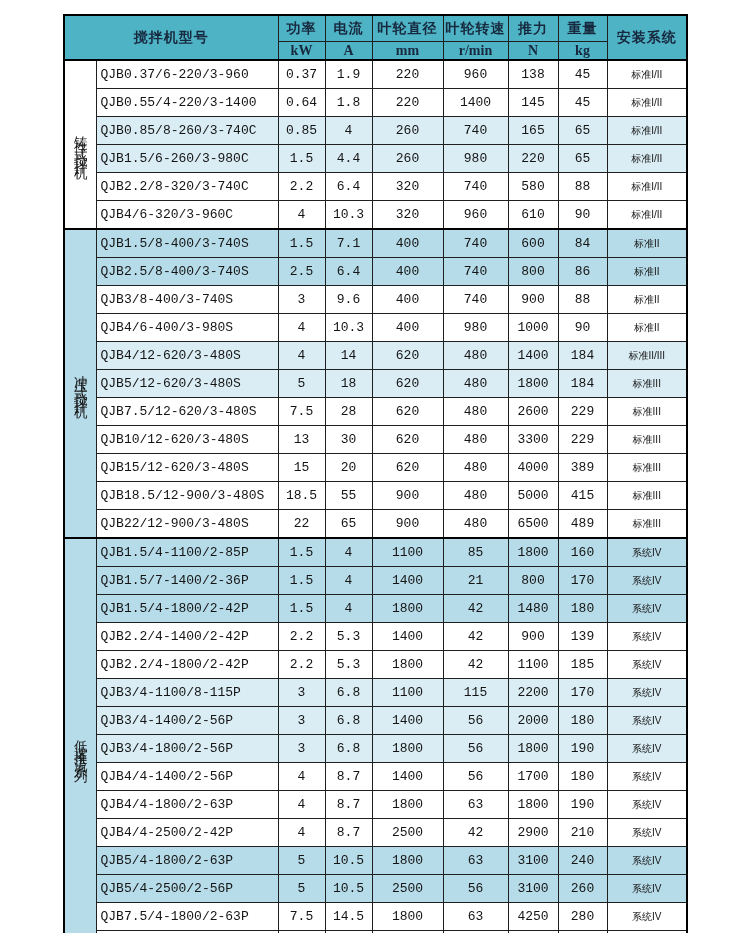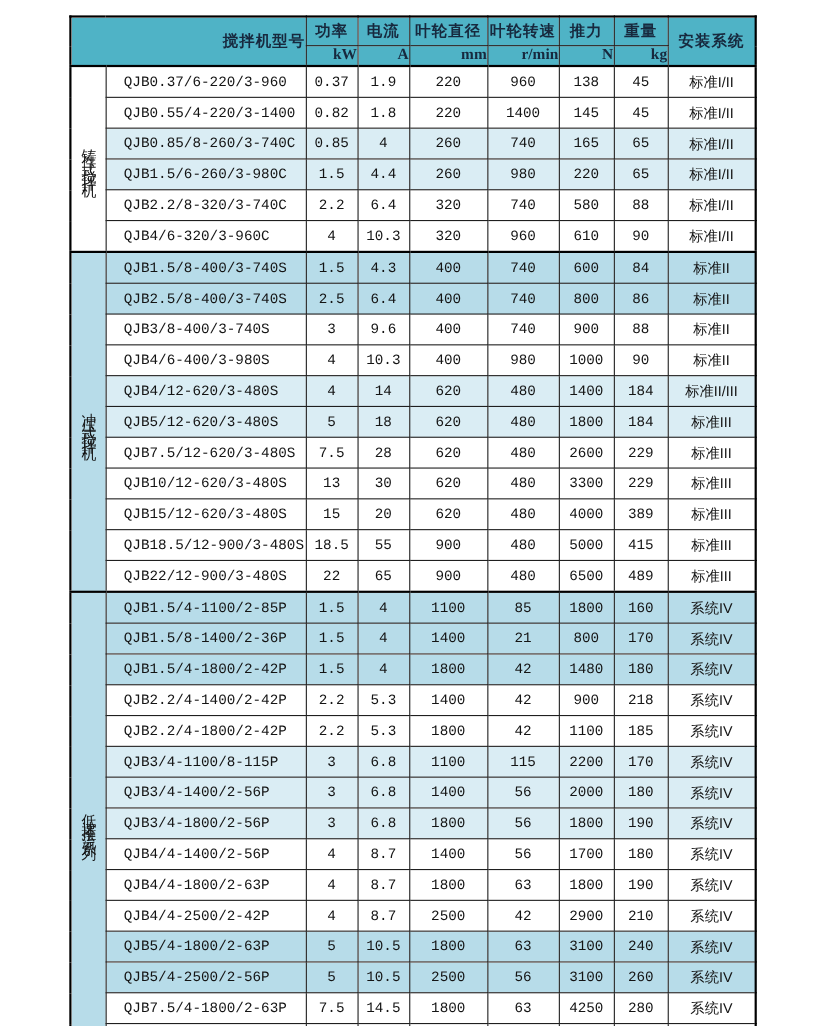--- a/index.html
+++ b/index.html
@@ -31,33 +31,32 @@
     color:var(--header-text);
     font-weight:bold;
     font-size:14px;
   }
   thead tr.h-top th{height:25px;letter-spacing:1px;}
   thead tr.h-units th{
     height:17px;
     font-family:"Liberation Serif",serif;
     font-size:14px;
     letter-spacing:0;
-    text-align:right;
-  }
-  thead th.model-head{letter-spacing:4px;text-align:right;}
+  }
+  thead th.model-head{letter-spacing:4px;}
   tbody td{
     height:27px;
     font-family:"Liberation Mono","DejaVu Sans Mono",monospace;
     font-size:13px;
     text-align:center;
   }
-  tbody td.col-model{text-align:left;padding-left:16px;}
+  tbody td.col-model{text-align:left;padding-left:4px;}
   tbody td.col-install{
     font-family:"Liberation Sans",sans-serif;
-    font-size:13px;
+    font-size:10px;
   }
   tbody tr.row-light td{background:var(--row-light);}
   tbody tr.row-deep td{background:var(--row-deep);}
   tbody tr.group-start td{border-top:2px solid var(--thick);}
   thead{border-bottom:2px solid var(--thick);}
   td.vlabel{
     background:#ffffff;
     text-align:center;vertical-align:middle;
   }
   td.vlabel .vtext{
@@ -113,21 +112,21 @@
           <td class="col-power">0.37</td>
           <td class="col-current">1.9</td>
           <td class="col-diameter">220</td>
           <td class="col-speed">960</td>
           <td class="col-thrust">138</td>
           <td class="col-weight">45</td>
           <td class="col-install">标准I/II</td>
         </tr>
         <tr class="row-w">
           <td class="col-model">QJB0.55/4-220/3-1400</td>
-          <td class="col-power">0.82</td>
+          <td class="col-power">0.64</td>
           <td class="col-current">1.8</td>
           <td class="col-diameter">220</td>
           <td class="col-speed">1400</td>
           <td class="col-thrust">145</td>
           <td class="col-weight">45</td>
           <td class="col-install">标准I/II</td>
         </tr>
         <tr class="row-light">
           <td class="col-model">QJB0.85/8-260/3-740C</td>
           <td class="col-power">0.85</td>
@@ -165,21 +164,21 @@
           <td class="col-diameter">320</td>
           <td class="col-speed">960</td>
           <td class="col-thrust">610</td>
           <td class="col-weight">90</td>
           <td class="col-install">标准I/II</td>
         </tr>
         <tr class="row-deep group-start">
           <td class="vlabel" rowspan="11"><span class="vtext">冲压式搅拌机</span></td>
           <td class="col-model">QJB1.5/8-400/3-740S</td>
           <td class="col-power">1.5</td>
-          <td class="col-current">4.3</td>
+          <td class="col-current">7.1</td>
           <td class="col-diameter">400</td>
           <td class="col-speed">740</td>
           <td class="col-thrust">600</td>
           <td class="col-weight">84</td>
           <td class="col-install">标准II</td>
         </tr>
         <tr class="row-deep">
           <td class="col-model">QJB2.5/8-400/3-740S</td>
           <td class="col-power">2.5</td>
           <td class="col-current">6.4</td>
@@ -284,21 +283,21 @@
           <td class="col-model">QJB1.5/4-1100/2-85P</td>
           <td class="col-power">1.5</td>
           <td class="col-current">4</td>
           <td class="col-diameter">1100</td>
           <td class="col-speed">85</td>
           <td class="col-thrust">1800</td>
           <td class="col-weight">160</td>
           <td class="col-install">系统IV</td>
         </tr>
         <tr class="row-deep">
-          <td class="col-model">QJB1.5/8-1400/2-36P</td>
+          <td class="col-model">QJB1.5/7-1400/2-36P</td>
           <td class="col-power">1.5</td>
           <td class="col-current">4</td>
           <td class="col-diameter">1400</td>
           <td class="col-speed">21</td>
           <td class="col-thrust">800</td>
           <td class="col-weight">170</td>
           <td class="col-install">系统IV</td>
         </tr>
         <tr class="row-deep">
           <td class="col-model">QJB1.5/4-1800/2-42P</td>
@@ -310,21 +309,21 @@
           <td class="col-weight">180</td>
           <td class="col-install">系统IV</td>
         </tr>
         <tr class="row-w">
           <td class="col-model">QJB2.2/4-1400/2-42P</td>
           <td class="col-power">2.2</td>
           <td class="col-current">5.3</td>
           <td class="col-diameter">1400</td>
           <td class="col-speed">42</td>
           <td class="col-thrust">900</td>
-          <td class="col-weight">218</td>
+          <td class="col-weight">139</td>
           <td class="col-install">系统IV</td>
         </tr>
         <tr class="row-w">
           <td class="col-model">QJB2.2/4-1800/2-42P</td>
           <td class="col-power">2.2</td>
           <td class="col-current">5.3</td>
           <td class="col-diameter">1800</td>
           <td class="col-speed">42</td>
           <td class="col-thrust">1100</td>
           <td class="col-weight">185</td>

